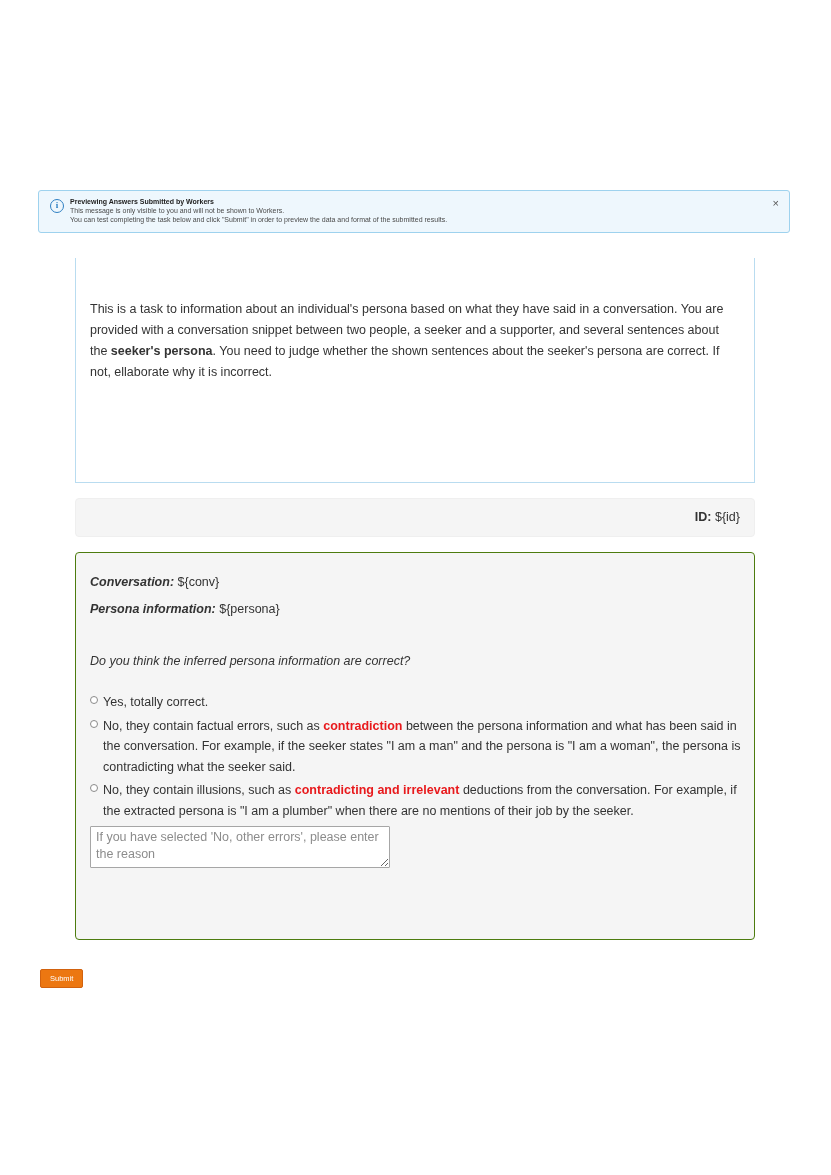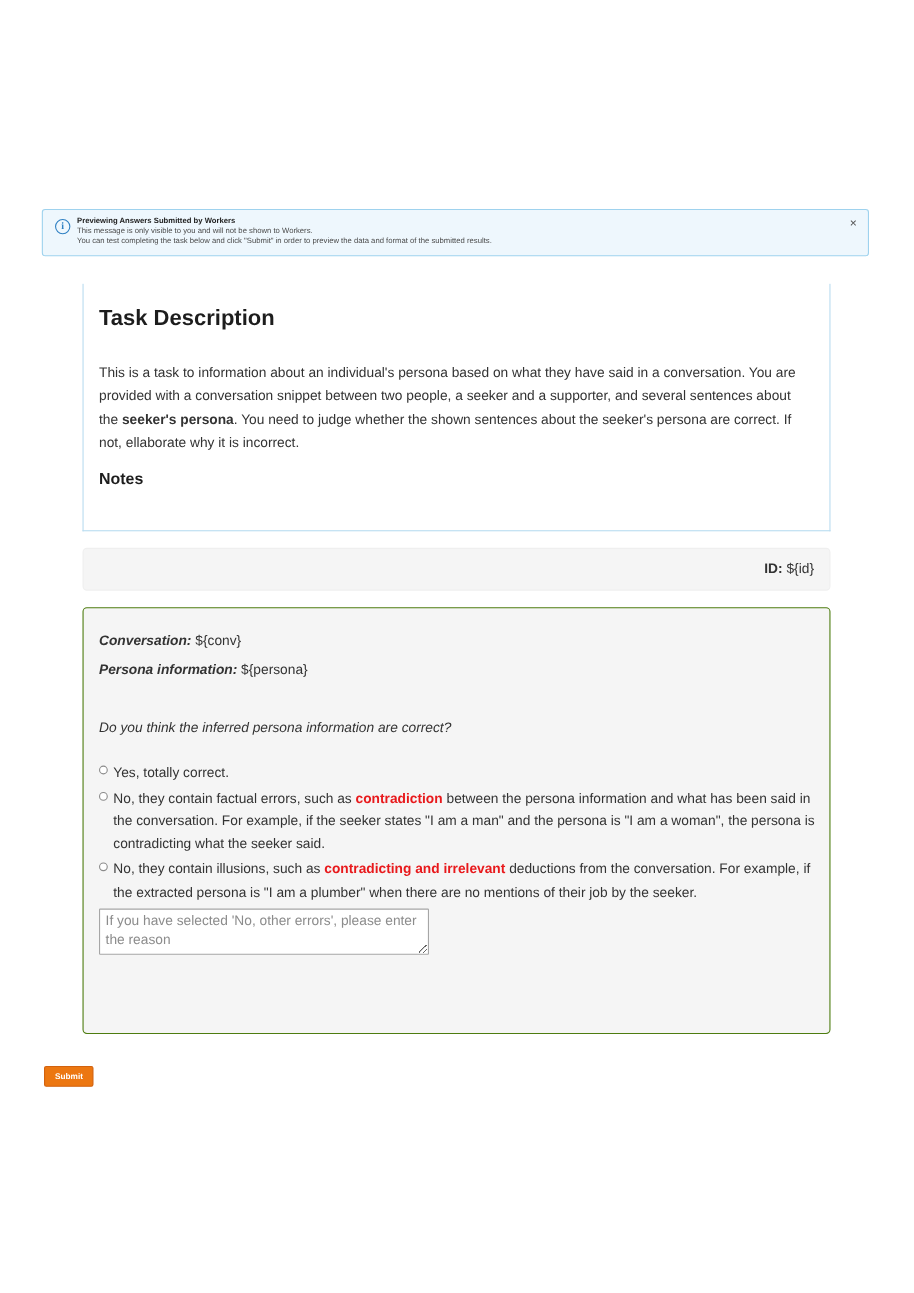--- a/index.html
+++ b/index.html
@@ -57,46 +57,44 @@
   .red-em { color: #e8191c; font-weight: bold; }
 
   textarea.reason { display: block; margin-top: 5px; width: 300px; height: 42px;
     border: 1px solid #a6a6a6; background: #fff; padding: 2px 5px;
     font-family: "Liberation Sans", sans-serif; font-size: 12.5px;
     line-height: 17px; color: #333; resize: both; border-radius: 1px; }
   textarea.reason::placeholder { color: #8c8c8c; opacity: 1; }
 
   
   .submit-btn { position: absolute; left: 40px; top: 969px; background: #ec7711;
-    border: 1px solid #d2620e; border-radius: 2px; color: #fff; font-weight: bold;
+    border: 1px solid #d2620e; border-radius: 2px; color: #fff; font-weight: normal;
     font-size: 7.5px; padding: 4px 9px; cursor: pointer;
     font-family: "Liberation Sans", sans-serif; }
 </style>
 </head>
 <body>
 
 <div id="stage">
 
   <div class="banner">
     <span class="banner-icon">i</span>
     <div class="banner-text">
       <div class="banner-title">Previewing Answers Submitted by Workers</div>
       <div>This message is only visible to you and will not be shown to Workers.</div>
       <div>You can test completing the task below and click "Submit" in order to preview the data and format of the submitted results.</div>
     </div>
     <span class="banner-close">×</span>
   </div>
 
 
   <div class="panel-body">
-    <div class="task-title">Task Description</div>
     <div class="task-para">
       <span>This is a task to information about an individual's persona based on what they have said in a conversation. You are provided with a conversation snippet between two people, a seeker and a supporter, and several sentences about the </span><b class="inline-bold">seeker's persona</b><span>. You need to judge whether the shown sentences about the seeker's persona are correct. If not, ellaborate why it is incorrect.</span>
     </div>
-    <div class="notes-title">Notes</div>
   </div>
 
   <div class="id-box">
     <span class="id-label">ID:</span><span> ${id}</span>
   </div>
 
   <div class="conv-box">
     <div class="conv-line">
       <span class="conv-label">Conversation:</span><span> ${conv}</span>
     </div>

